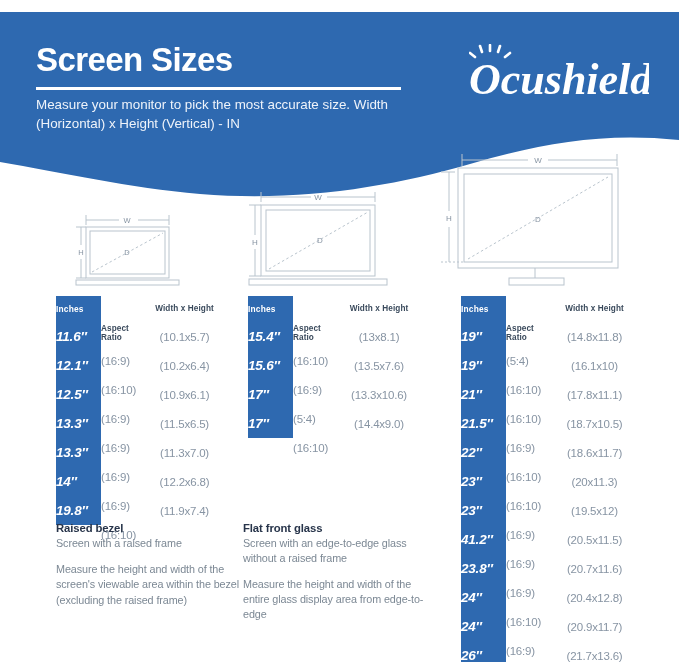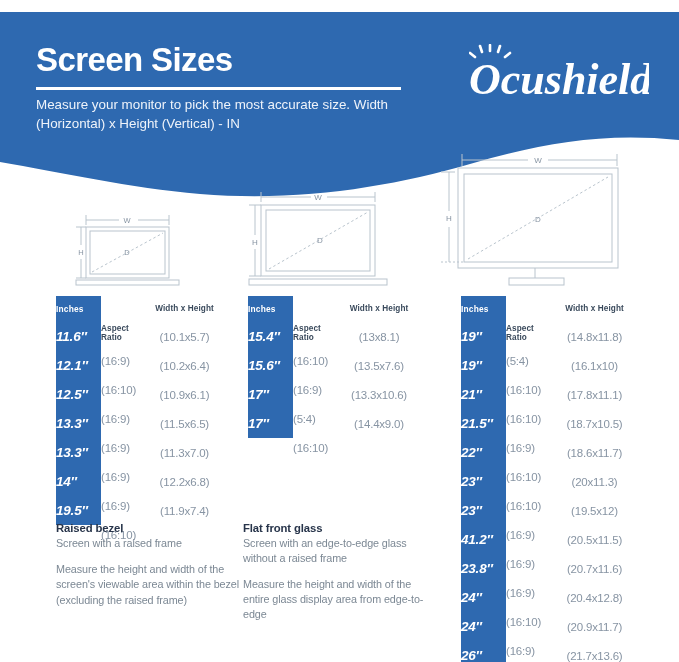--- a/index.html
+++ b/index.html
@@ -212,21 +212,21 @@
           <div class="c-in">13.3″</div>
           <div class="c-ar">(16:9)</div>
           <div class="c-wh">(11.3x7.0)</div>
         </div>
         <div class="trow">
           <div class="c-in">14″</div>
           <div class="c-ar">(16:9)</div>
           <div class="c-wh">(12.2x6.8)</div>
         </div>
         <div class="trow">
-          <div class="c-in">19.5″</div>
+          <div class="c-in">19.8″</div>
           <div class="c-ar">(16:10)</div>
           <div class="c-wh">(11.9x7.4)</div>
         </div>
       </div>
   </div>
 
   <div class="size-table" id="table-medium" style="left:248px; top:296px; width:165px;">
     <div class="tbl-blue" style="height: 142px; background: rgb(46, 105, 176);"></div>
     <div class="tbl-rows">
         <div class="trow hrow">

